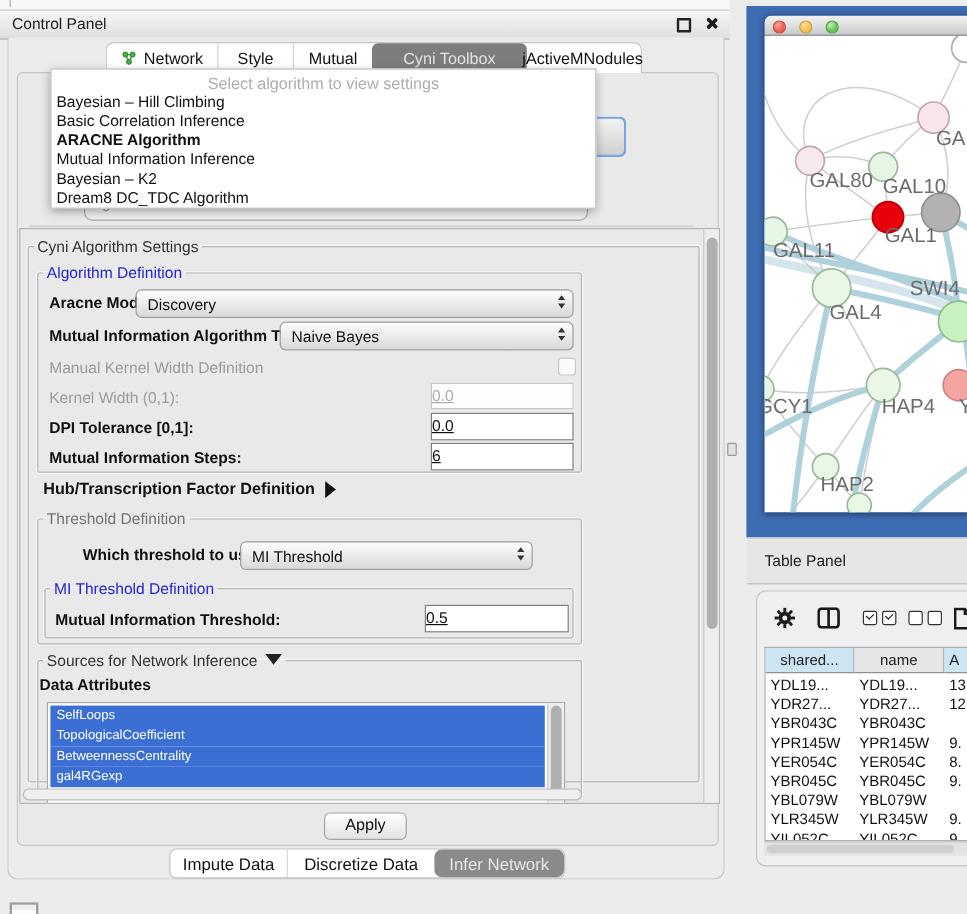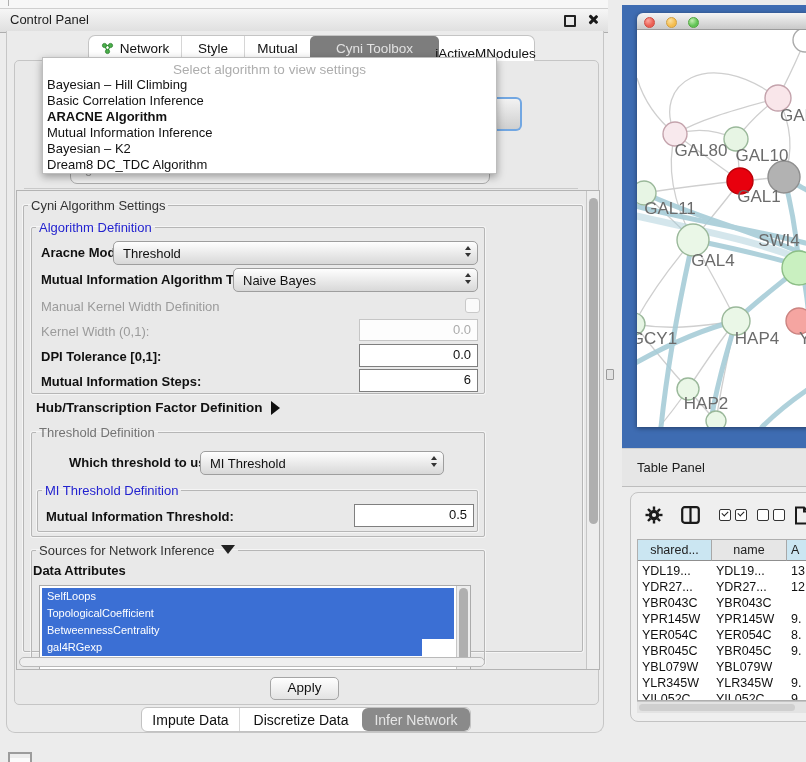--- a/index.html
+++ b/index.html
@@ -18,21 +18,21 @@
   .close-icon::before,.close-icon::after{content:"";position:absolute;left:5px;top:0;width:2.6px;height:11px;background:#1a1a1a;border-radius:1px;}
   .close-icon::before{transform:rotate(45deg);} .close-icon::after{transform:rotate(-45deg);}
   .cp-outer{left:6px;top:31px;width:596px;height:701px;background:#EBEBEB;
     border:1px solid #C6C6C6;border-top:none;border-radius:0 0 9px 9px;}
   
   .tabstrip{left:88px;top:35px;width:445px;height:25px;background:#FFFFFF;
     border:1px solid #C4C4C4;border-bottom:none;border-radius:7px 7px 0 0;display:flex;z-index:20;}
   .tabseg{display:flex;align-items:center;justify-content:center;font-size:13.5px;color:#111;height:100%;box-sizing:border-box;}
   .tabseg + .tabseg{border-left:1px solid #D6D6D6;}
   .tabseg.sel{background:#7D7D7D;color:#E2E2E2;border-left:none;border-radius:5px 5px 0 0;}
-  .tabseg.aftersel{border-left:none;align-items:flex-end;}
+  .tabseg.aftersel{border-left:none;}
   .net-ic{width:13px;height:13px;margin-right:6px;}
   
   .content{left:14px;top:60px;width:583px;height:643px;background:#E9E9E9;
     border:1px solid #C5C5C5;border-radius:5px;}
   
   .popup{left:42px;top:57px;width:453px;height:115px;background:#FFFFFF;
     border:1px solid #BDBDBD;box-shadow:0 3px 8px rgba(0,0,0,.35);z-index:50;}
   .popup .ph{position:absolute;left:0;top:4px;width:100%;text-align:center;color:#ADADAD;font-size:13.5px;}
   .popup .it{position:absolute;left:4px;font-size:13px;color:#111;white-space:nowrap;}
   .popup .it.b{font-weight:bold;text-align:center;}
@@ -48,21 +48,21 @@
   legend.blue{color:#2323CF;} legend.green{color:#737373;}
   .lbl{position:absolute;font-size:13px;color:#111;font-weight:bold;white-space:nowrap;}
   .lbl.gray{color:#9B9B9B;font-weight:normal;}
   .combo{position:absolute;height:24px;background:linear-gradient(#FEFEFE,#D8D8D8);
     border:1px solid #9E9E9E;border-radius:5px;box-sizing:border-box;font-size:13px;color:#111;}
   .combo .ctext{position:absolute;left:9px;top:4px;white-space:nowrap;}
   .spin{position:absolute;right:6px;top:4px;display:flex;flex-direction:column;align-items:center;}
   .spin .u{width:0;height:0;border-left:3.5px solid transparent;border-right:3.5px solid transparent;border-bottom:4.5px solid #333;margin-bottom:2.5px;}
   .spin .d{width:0;height:0;border-left:3.5px solid transparent;border-right:3.5px solid transparent;border-top:4.5px solid #333;}
   .field{position:absolute;height:22px;background:#FFFFFF;border:1px solid #7F7F7F;box-sizing:border-box;
-    font-size:13px;color:#111;text-align:right;line-height:20px;padding-right:6px;}
+    font-size:13px;color:#111;line-height:20px;padding-right:6px;text-decoration:underline;}
   .field.dis{border:1px solid #C6C6C6;color:#ABABAB;background:#FDFDFD;}
   .chk-dis{position:absolute;width:13px;height:13px;border:1px solid #C9C9C9;border-radius:3px;background:#FAFAFA;}
   .tri-right{display:inline-block;width:0;height:0;border-top:7px solid transparent;border-bottom:7px solid transparent;border-left:9px solid #111;margin-left:8px;vertical-align:-3px;}
   .tri-down{display:inline-block;width:0;height:0;border-left:7px solid transparent;border-right:7px solid transparent;border-top:9px solid #222;margin-left:6px;vertical-align:1px;}
   .attr-list{position:absolute;background:#FFFFFF;border:1px solid #ABABAB;overflow:hidden;}
   .attr-item{position:absolute;left:2px;height:17px;background:#3B6FD4;color:#FFFFFF;font-size:11px;line-height:17px;padding-left:5px;box-sizing:border-box;}
   .vsb{position:absolute;background:#EDEDED;border-left:1px solid #C6C6C6;}
   .vsb .thumb{position:absolute;left:1.5px;width:9px;background:#AFAFAF;border-radius:5px;}
   .hsb-thumb{position:absolute;background:#EFEFEF;border:1px solid #B9B9B9;border-radius:6px;}
   .apply-btn{left:270px;top:677px;width:67px;height:21px;background:linear-gradient(#FEFEFE,#E3E3E3);
@@ -163,21 +163,21 @@
 
     <fieldset style="left:6px;top:7px;width:558px;height:452px">
       <legend>Cyni Algorithm Settings</legend>
     </fieldset>
 
     <fieldset style="left:14px;top:29px;width:452px;height:172px">
       <legend class="blue">Algorithm Definition</legend>
     </fieldset>
     <span class="lbl" style="left:24px;top:54px">Aracne Mode:</span>
     <div class="combo" style="left:96px;top:50px;width:365px">
-      <span class="ctext">Threshold</span>
+      <span class="ctext">Discovery</span>
       <span class="spin">
           <span class="u"></span>
           <span class="d"></span>
         </span>
     </div>
     <span class="lbl" style="left:24px;top:81px">Mutual Information Algorithm Type:</span>
     <div class="combo" style="left:216px;top:77px;width:245px">
       <span class="ctext">Naive Bayes</span>
       <span class="spin">
           <span class="u"></span>
@@ -223,21 +223,21 @@
     </div>
 
     <fieldset style="left:14px;top:352px;width:452px;height:120px">
       <legend><span>Sources for Network Inference</span><span class="tri-down"></span></legend>
     </fieldset>
     <span class="lbl" style="left:16px;top:372px">Data Attributes</span>
     <div class="attr-list" style="left:22px;top:394px;width:430px;height:83px">
       <div class="attr-item" style="top:2px;width:412px">SelfLoops</div>
       <div class="attr-item" style="top:19px;width:412px">TopologicalCoefficient</div>
       <div class="attr-item" style="top:36px;width:412px">BetweennessCentrality</div>
-      <div class="attr-item" style="top:53px;width:380px">gal4RGexp</div>
+      <div class="attr-item" style="top:53px;width:412px">gal4RGexp</div>
       <div class="vsb" style="right:0;top:0;width:13px;height:83px">
         <div class="thumb" style="top:2px;height:76px"></div>
       </div>
     </div>
 
     <div class="vsb" style="left:569px;top:0;width:13px;height:478px">
       <div class="thumb" style="top:7px;height:326px"></div>
     </div>
     <div class="hsb-thumb" style="left:2px;top:466px;width:464px;height:8px"></div>
   </div>

